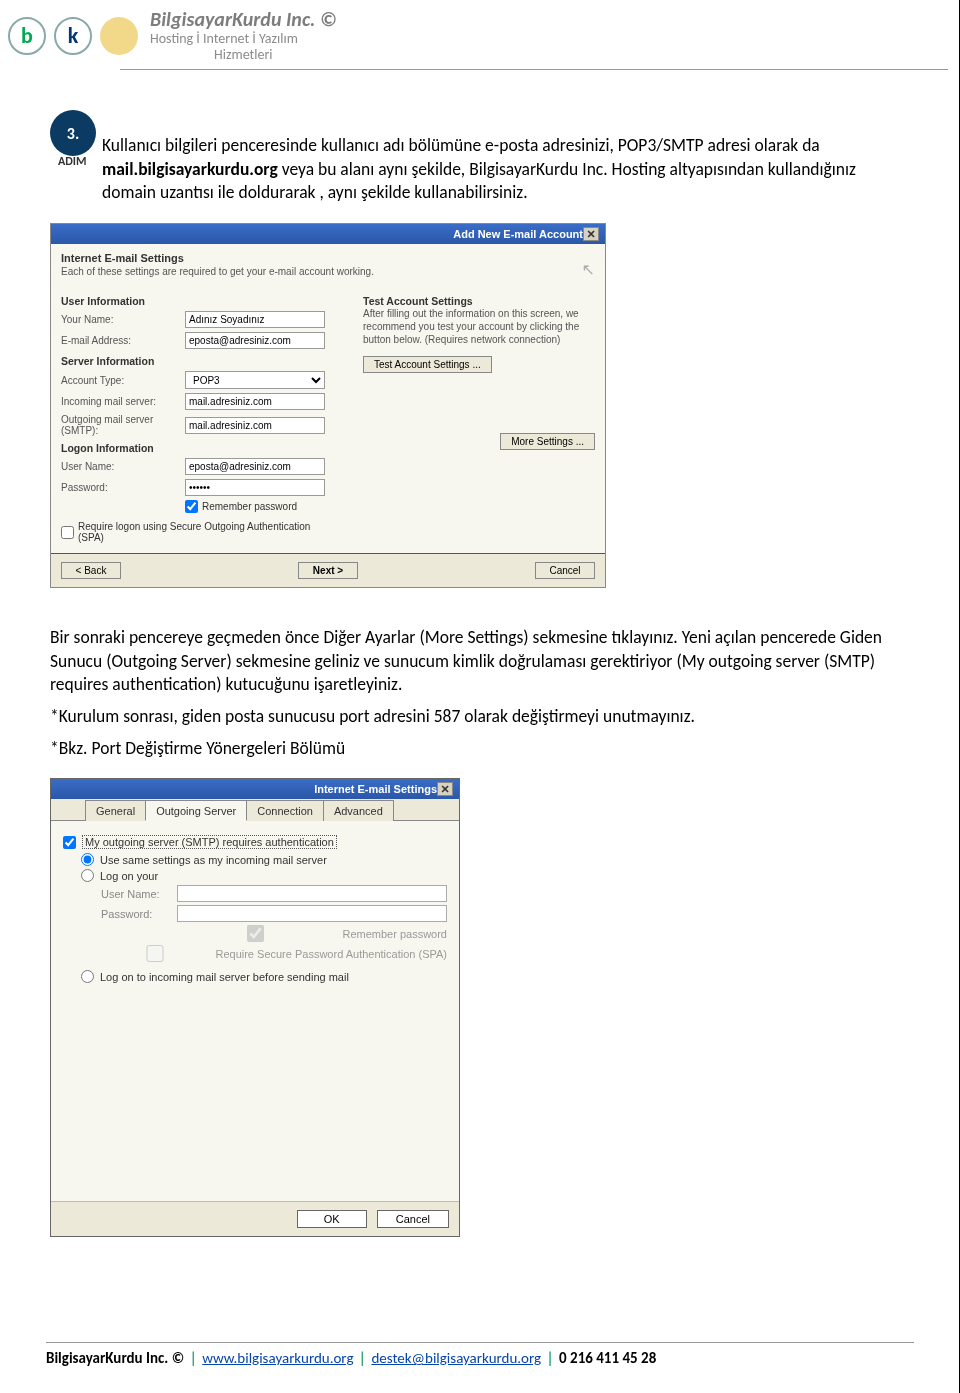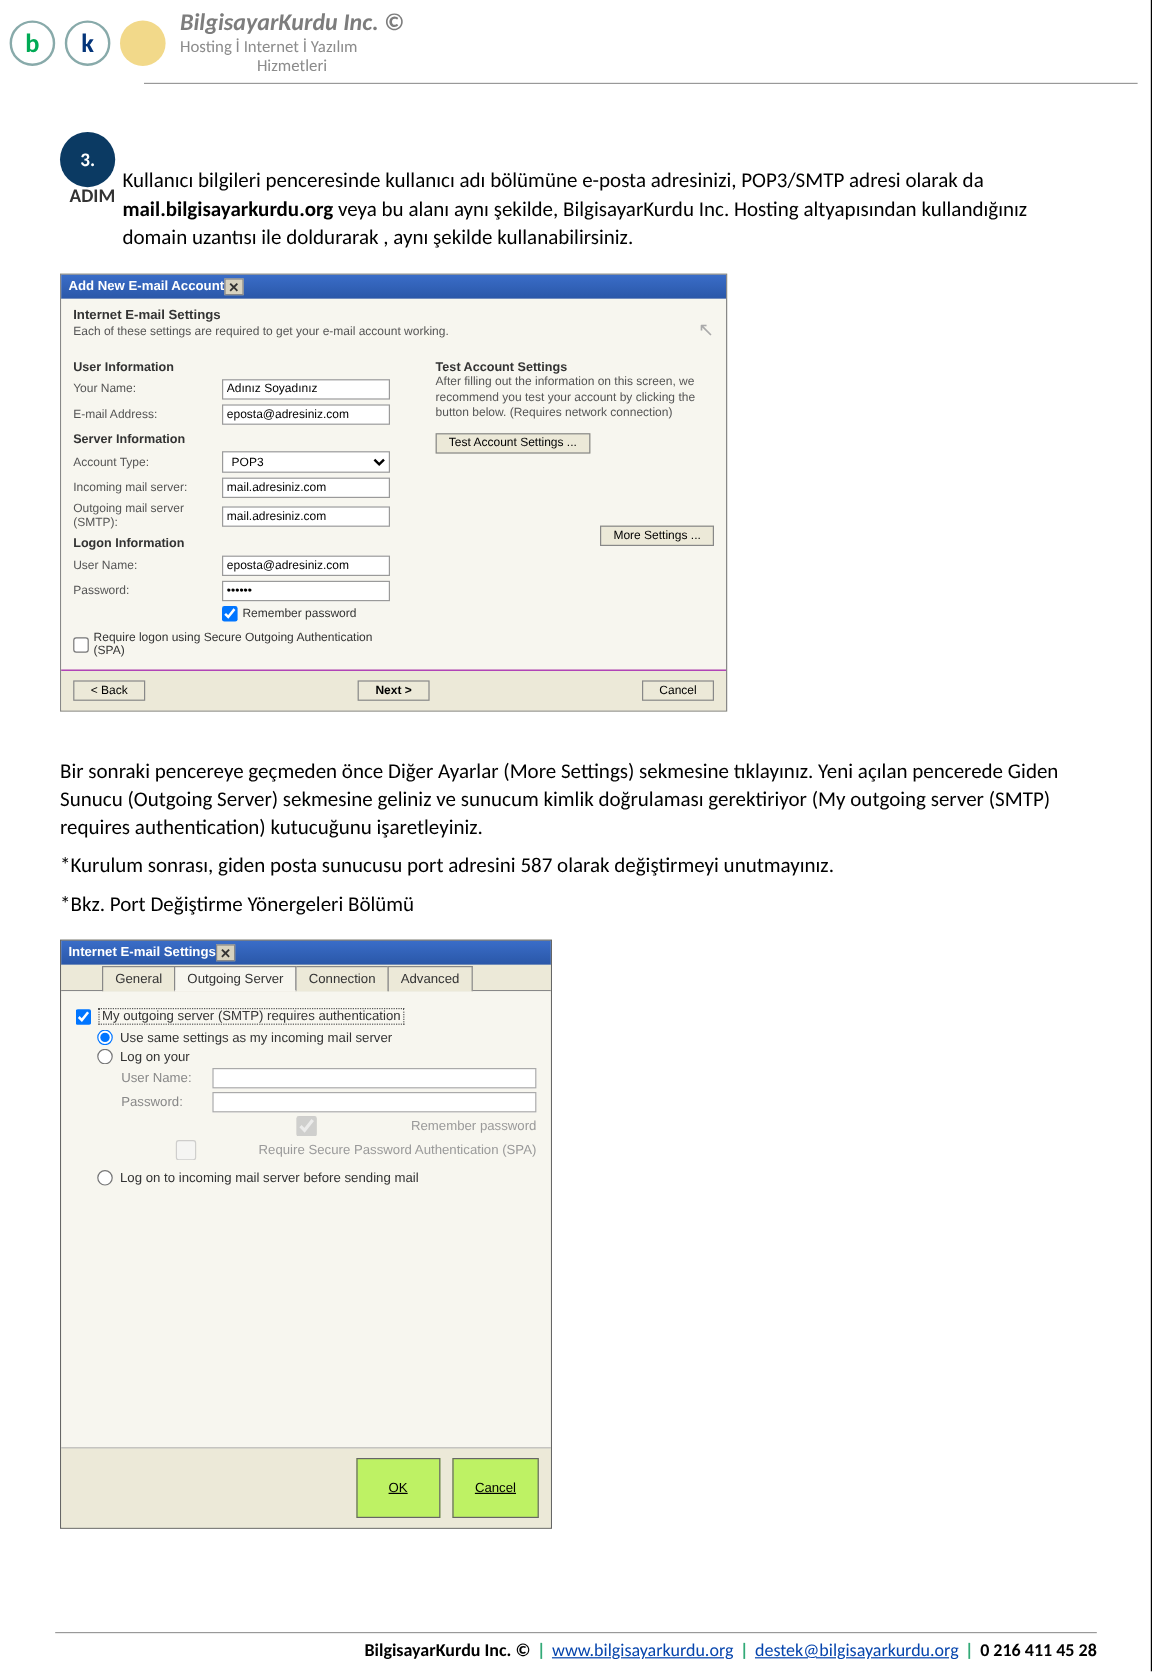--- a/index.html
+++ b/index.html
@@ -38,42 +38,42 @@
   .company-block { color:#888; line-height:1.15; margin-left:4px;}
   .company-name { font-size:20px; font-weight:bold; color:#7d7d7d; font-style:italic;}
   .company-sub { font-size:14px; color:#8c8c8c; }
   .hr-line { margin:6px 12px 0 120px; border:none; border-top:1px solid #999;}
   
   .step-badge {
     width:46px; height:46px; border-radius:50%; background:#0b3a63;
     color:#fff; display:flex; align-items:center; justify-content:center;
     font-size:16px; font-weight:bold; margin-left:50px; margin-top:40px;
   }
-  .step-label { font-size:16px; color:#333; margin-left:58px; margin-top:-2px; font-weight:bold;}
+  .step-label { font-size:12px; color:#333; margin-left:58px; margin-top:-2px; font-weight:bold;}
   .body-text {
     margin: -34px 56px 10px 102px;
     font-size:17.5px; line-height:1.35;
     text-indent:0;
   }
   .body-text2 { margin: 8px 56px 0 50px; font-size:17.5px; line-height:1.35;}
   .bold { font-weight:bold; }
   
   .dialog {
     margin: 18px 0 0 50px;
     width: 556px;
     border: 1px solid #888;
     background:#ece9d8;
     font-family: Tahoma, Arial, sans-serif;
     font-size:11px;
     color:#333;
   }
   .titlebar {
     background: linear-gradient(#3a6dc8,#2a57a8);
     color:#fff; font-weight:bold; font-size:11px;
-    padding:3px 6px; display:flex; justify-content:flex-start; align-items:center;
+    padding:3px 6px; display:flex; justify-content:flex-end; align-items:center;
   }
   .titlebar-x {
     width:16px; height:14px; background:#d7d2bf; color:#333;
     display:flex; align-items:center; justify-content:center; font-size:11px;
     border:1px solid #888;
   }
   .dlg-inner { padding:8px 10px 10px 10px; background:#f7f6ef;}
   .section-title { font-weight:bold; color:#333; font-size:11px;}
   .section-desc { color:#555; font-size:10px; margin-top:2px;}
   .form-area { display:flex; gap:18px; margin-top:12px;}
@@ -111,26 +111,26 @@
   .tab { padding:4px 10px 3px 10px; border:1px solid #888; border-bottom:none; background:#ece9d8; margin-right:-1px; position:relative; top:1px;}
   .tab.active { background:#f7f6ef; border-bottom:1px solid #f7f6ef; z-index:2;}
   .tab-body { background:#f7f6ef; padding:10px 12px 12px 12px; min-height:380px;}
   .opt-row { display:flex; align-items:center; gap:6px; font-size:11px; margin:4px 0;}
   .radio-row { display:flex; align-items:center; gap:6px; margin:3px 0 3px 18px; font-size:11px;}
   .sub-row { display:flex; align-items:center; gap:6px; margin:3px 0 3px 38px;}
   .sub-row label { width:70px; color:#888;}
   .sub-row input { flex:1; height:17px; border:1px solid #aaa; background:#fff;}
   .disabled { color:#9a9a9a;}
   .btn-row2 { display:flex; justify-content:flex-end; gap:10px; padding:8px 10px; background:#ece9d8; border-top:1px solid #bbb;}
-  .btn2 { background:#bef264; border:1px solid #666; padding:18px 18px; font-size:11px; min-width:70px;text-decoration:underline;}
+  .btn2 { background:#ffffff; border:1px solid #666; padding:2px 18px; font-size:11px; min-width:70px;}
 
   
   .footer {
-    position:absolute; bottom:8px; left:0; right:0;
-    text-align:right; font-size:15px; color:#000;
+    position:absolute; bottom:26px; left:0; right:0;
+    text-align:left; font-size:15px; color:#000;
     border-top:1px solid #999; margin:0 46px; padding-top:6px;
   }
   .footer a { color:#0645ad; text-decoration:underline;}
   .footer .sep { color:#3a7; font-weight:bold; padding:0 2px;}
 </style>
 </head>
 <body>
 
 <div class="page-border"></div>
 

